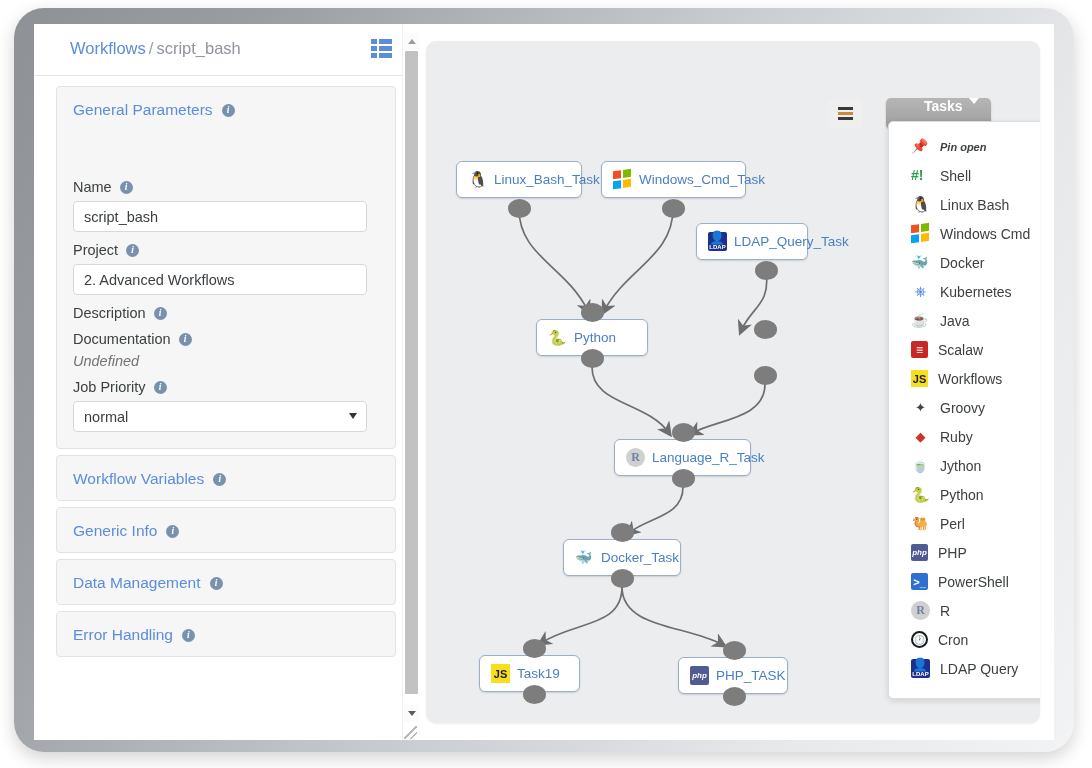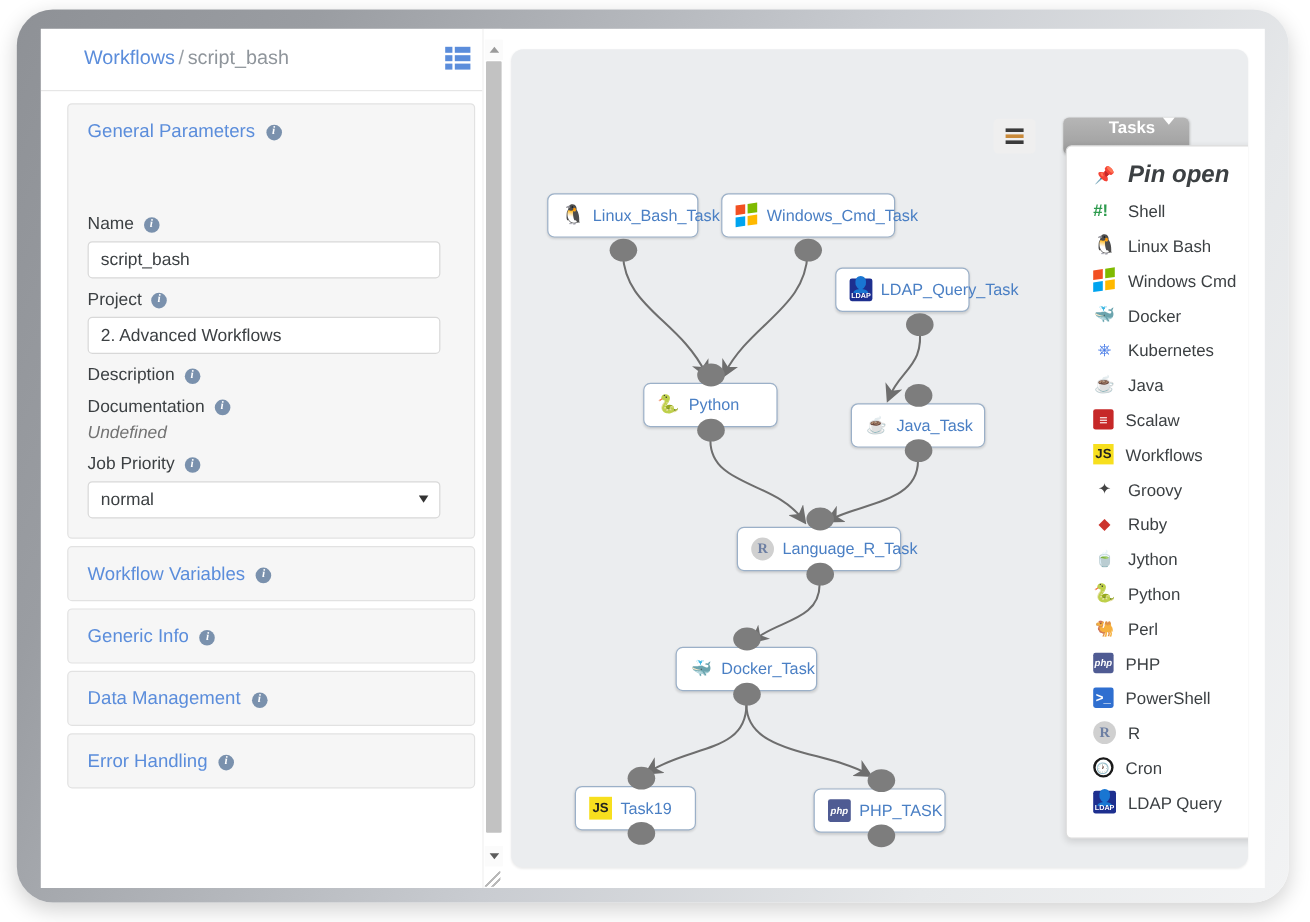--- a/index.html
+++ b/index.html
@@ -305,21 +305,21 @@
     border-radius: 5px;
     box-shadow: 0 2px 6px rgba(0,0,0,0.12);
     padding: 10px 0 0 0;
   }
   .pal-item {
     height: 29px;
     display: flex; align-items: center; gap: 10px;
     padding: 0 14px 0 22px;
   }
   .pal-item .pal-label { font-size: 14px; color: #3c4043; }
-  .pal-item.pin .pal-label { font-weight: bold; font-style: italic; font-size: 20px; }
+  .pal-item.pin .pal-label { font-weight: bold; font-style: italic; font-size: 11px; }
 </style>
 </head>
 <body>
 
 <div id="bezel">
 <div id="screen">
 
   <div id="sidebar">
 
     <div id="breadcrumb-bar">
@@ -473,24 +473,20 @@
     </div>
 
     <div class="node-dot" style="left:155px; top:262px;"></div>
     <div class="node" style="left:110px; top:278px; width:112px;">
       <span class="ticon ic-python"></span>
       <span class="nlabel">Python</span>
     </div>
     <div class="node-dot" style="left:155px; top:308px;"></div>
 
     <div class="node-dot" style="left:328px; top:279px;"></div>
-    <div class="node" style="left:283px; top:295px; width:112px;">
-      <span class="ticon ic-java"></span>
-      <span class="nlabel">Java_Task</span>
-    </div>
     <div class="node-dot" style="left:328px; top:325px;"></div>
 
     <div class="node-dot" style="left:246px; top:382px;"></div>
     <div class="node" style="left:188px; top:398px; width:137px;">
       <span class="ticon ic-r">R</span>
       <span class="nlabel">Language_R_Task</span>
     </div>
     <div class="node-dot" style="left:246px; top:428px;"></div>
 
     <div class="node-dot" style="left:185px; top:482px;"></div>

